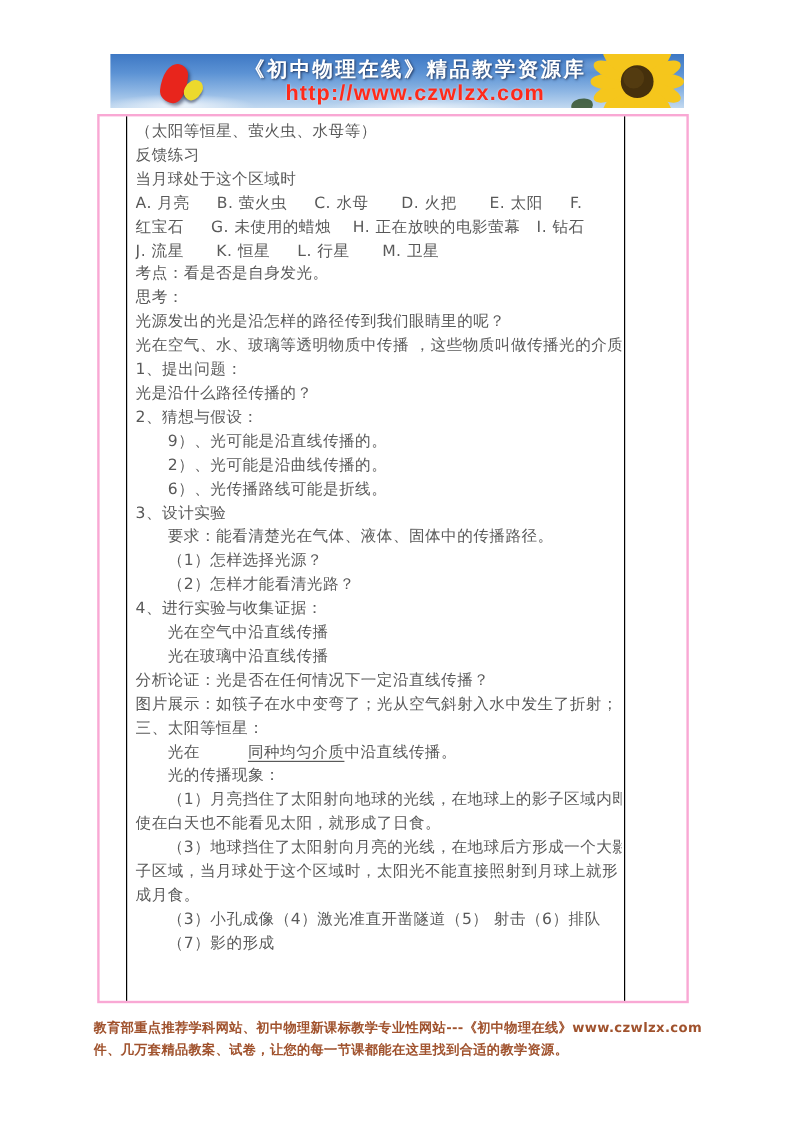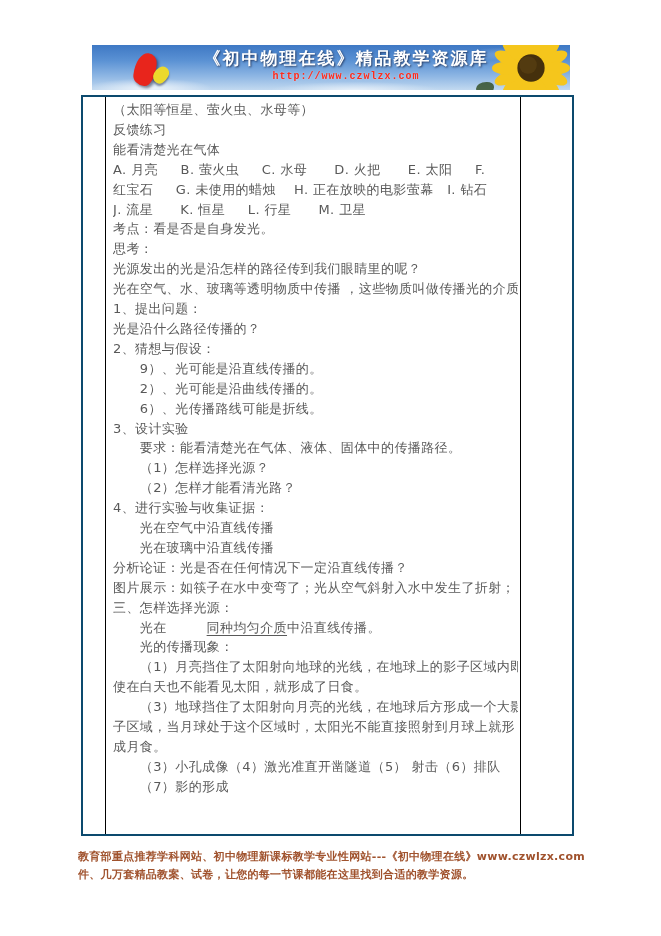--- a/index.html
+++ b/index.html
@@ -19,22 +19,22 @@
       radial-gradient(ellipse 90px 14px at 12% 96%,rgba(255,255,255,.75),rgba(255,255,255,0) 70%),
       radial-gradient(ellipse 120px 12px at 55% 100%,rgba(255,255,255,.6),rgba(255,255,255,0) 70%),
       radial-gradient(ellipse 70px 10px at 88% 20%,rgba(255,255,255,.25),rgba(255,255,255,0) 70%);
   }
   .banner-text{position:absolute;left:70px;right:40px;top:2px;text-align:center;z-index:3;}
   .banner-title{
     color:#ffffff;font-weight:bold;font-size:17px;letter-spacing:2px;line-height:22px;
     text-shadow:1px 1px 2px rgba(20,30,60,.75);white-space:pre;
   }
   .banner-url{
-    color:#ff2a1a;font-family:Liberation Mono, monospace;
-    font-size:10px;font-weight:bold;letter-spacing:1px;line-height:16px;
+    color:#ff2a1a;font-family:Liberation Sans, sans-serif;
+    font-size:18px;font-weight:bold;letter-spacing:1px;line-height:16px;
     text-shadow:0 0 2px rgba(255,255,255,.5);white-space:pre;
   }
   .logo{position:absolute;left:40px;top:6px;width:50px;height:40px;z-index:2;}
   .logo-red{
     position:absolute;left:2px;top:2px;width:22px;height:33px;background:#e8251c;
     border-radius:58% 42% 46% 54% / 70% 28% 62% 30%;
     transform:rotate(6deg);box-shadow:2px 2px 3px rgba(0,0,30,.45);
   }
   .logo-yellow{
     position:absolute;left:22px;top:15px;width:14px;height:18px;background:#ecd92c;
@@ -42,21 +42,21 @@
     transform:rotate(28deg);box-shadow:1px 2px 2px rgba(0,0,30,.4);
   }
   .sunflower{position:absolute;right:0px;bottom:-17px;width:78px;height:78px;z-index:2;}
   .leaf{
     position:absolute;right:76px;bottom:-4px;width:18px;height:12px;background:#2e4a1e;
     border-radius:60% 40% 55% 45%;opacity:.8;z-index:1;filter:blur(.5px);
   }
   
   .sheet{
     position:absolute;left:81px;top:95px;width:493px;height:741px;
-    border:2px solid #0c4a6e;box-sizing:border-box;display:flex;
+    border:2px solid #f9a8d4;box-sizing:border-box;display:flex;
   }
   .col-left{width:23px;border-right:1.5px solid #000;box-sizing:border-box;}
   .col-main{width:415px;border-right:1.5px solid #000;box-sizing:border-box;
     padding:3px 2px 0 7px;overflow:hidden;}
   .col-right{flex:1;}
   .line{
     white-space:pre;font-size:13px;line-height:19.9px;color:#595959;
     letter-spacing:.4px;overflow:hidden;
   }
   .line .u{text-decoration:underline;text-underline-offset:3px;margin-left:40px;}
@@ -102,21 +102,21 @@
     <circle cx="0" cy="0" r="14" fill="#45300c"></circle>
     <circle cx="-3" cy="-3" r="9" fill="#5a4012" opacity="0.7"></circle>
   </svg>
 </div>
 
 <div class="sheet">
   <div class="col-left"></div>
   <div class="col-main">
       <div class="line">（太阳等恒星、萤火虫、水母等）</div>
       <div class="line">反馈练习</div>
-      <div class="line">能看清楚光在气体</div>
+      <div class="line">当月球处于这个区域时</div>
       <div class="line">A. 月亮     B. 萤火虫     C. 水母      D. 火把      E. 太阳     F.</div>
       <div class="line">红宝石     G. 未使用的蜡烛    H. 正在放映的电影萤幕   I. 钻石</div>
       <div class="line">J. 流星      K. 恒星     L. 行星      M. 卫星</div>
       <div class="line">考点：看是否是自身发光。</div>
       <div class="line">思考：</div>
       <div class="line">光源发出的光是沿怎样的路径传到我们眼睛里的呢？</div>
       <div class="line">光在空气、水、玻璃等透明物质中传播 ，这些物质叫做传播光的介质 。</div>
       <div class="line">1、提出问题：</div>
       <div class="line">光是沿什么路径传播的？</div>
       <div class="line">2、猜想与假设：</div>
@@ -125,21 +125,21 @@
       <div class="line">　　6）、光传播路线可能是折线。</div>
       <div class="line">3、设计实验</div>
       <div class="line">　　要求：能看清楚光在气体、液体、固体中的传播路径。</div>
       <div class="line">　　（1）怎样选择光源？</div>
       <div class="line">　　（2）怎样才能看清光路？</div>
       <div class="line">4、进行实验与收集证据：</div>
       <div class="line">　　光在空气中沿直线传播</div>
       <div class="line">　　光在玻璃中沿直线传播</div>
       <div class="line">分析论证：光是否在任何情况下一定沿直线传播？</div>
       <div class="line">图片展示：如筷子在水中变弯了；光从空气斜射入水中发生了折射；</div>
-      <div class="line">三、怎样选择光源：</div>
+      <div class="line">三、太阳等恒星：</div>
       <div class="line"><span>　　光在</span><span class="u">同种均匀介质</span><span>中沿直线传播。</span></div>
       <div class="line">　　光的传播现象：</div>
       <div class="line">　　（1）月亮挡住了太阳射向地球的光线，在地球上的影子区域内即</div>
       <div class="line">使在白天也不能看见太阳，就形成了日食。</div>
       <div class="line">　　（3）地球挡住了太阳射向月亮的光线，在地球后方形成一个大影</div>
       <div class="line">子区域，当月球处于这个区域时，太阳光不能直接照射到月球上就形</div>
       <div class="line">成月食。</div>
       <div class="line">　　（3）小孔成像（4）激光准直开凿隧道（5） 射击（6）排队</div>
       <div class="line">　　（7）影的形成</div>
     </div>

